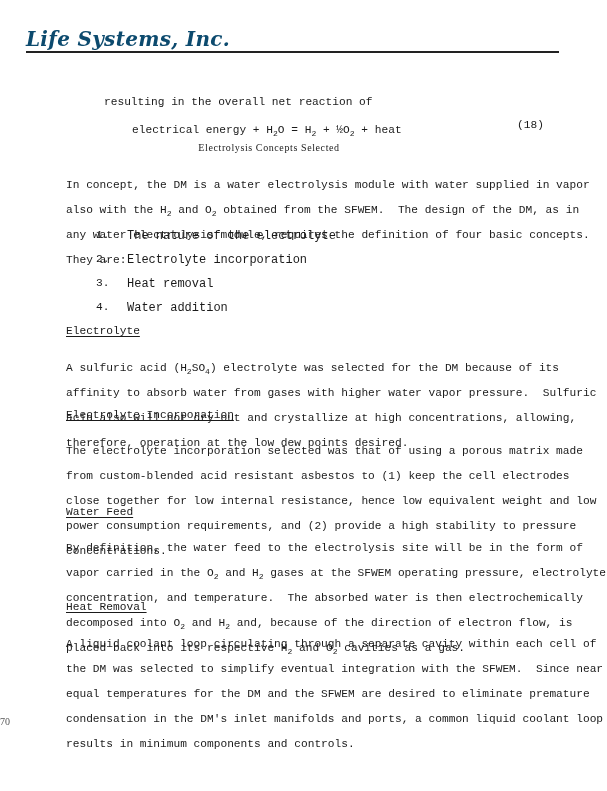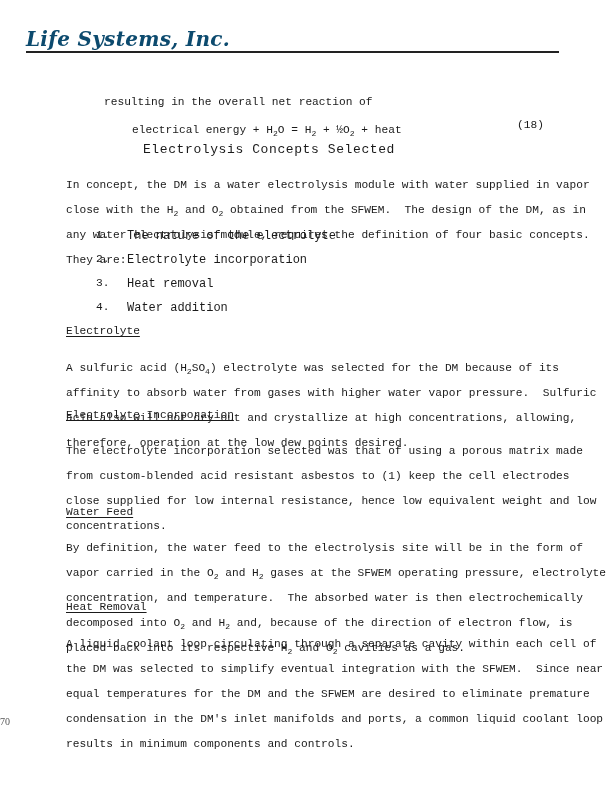--- a/index.html
+++ b/index.html
@@ -3,22 +3,22 @@
 <meta charset="utf-8">
 <style>
   html, body { margin: 0; padding: 0; background: #ffffff; }
   body { width: 607px; height: 791px; position: relative; overflow: hidden;
          font-family: "Liberation Mono", "DejaVu Sans Mono", monospace; color: #1a1a1a; }
   .logo { position: absolute; left: 26px; top: 27px; font-family: "DejaVu Serif", serif;
           font-style: italic; font-weight: bold; font-size: 20px; letter-spacing: 0.3px; color: #0c4a6e; }
   .rule { position: absolute; left: 26px; top: 51px; width: 533px; height: 2px; background: #222; }
   .line { position: absolute; left: 66px; font-size: 11.2px; white-space: pre; line-height: 13px; margin-left: 38px; }
   .para { position: absolute; left: 66px; width: 500px; font-size: 11.2px; line-height: 12.4px; white-space: pre; }
-  .center { position: absolute; left: 0; width: 538px; text-align: center; font-size: 13px;
-            font-family: Liberation Mono, monospace; letter-spacing: 0.6px; }
+  .center { position: absolute; left: 0; width: 538px; text-align: center; font-size: 10px;
+            font-family: Liberation Serif, serif; letter-spacing: 0.6px; }
   .eq { position: absolute; left: 132px; font-size: 11.2px; white-space: pre; }
   .eqno { position: absolute; left: 517px; font-size: 11.2px; }
   .num { position: absolute; left: 96px; font-size: 11.2px; }
   .item { position: absolute; left: 127px; font-size: 12px; }
   .heading { position: absolute; left: 66px; font-size: 11.2px; text-decoration: underline; text-underline-offset: 2px; }
   sub { font-size: 8px; vertical-align: -3px; line-height: 0; }
   .pageno { position: absolute; left: 0; width: 534px; top: 716px; text-align: left;
             font-family: Liberation Serif, serif; font-size: 10px; color: #555; }
 </style>
 </head>
@@ -29,21 +29,21 @@
 
 <div class="line" style="top:96px">resulting in the overall net reaction of</div>
 
 <div class="eq" style="top:124px"><span>electrical energy + H</span><sub>2</sub><span>O = H</span><sub>2</sub><span> + ½O</span><sub>2</sub><span> + heat</span></div>
 <div class="eqno" style="top:119px">(18)</div>
 
 <div class="center" style="top:142px">Electrolysis Concepts Selected</div>
 
 <div class="para" style="top:167px">
 <div>In concept, the DM is a water electrolysis module with water supplied in vapor</div>
-<div><span>close with the H</span><sub>2</sub><span> and O</span><sub>2</sub><span> obtained from the SFWEM.  The design of the DM, as in</span></div>
+<div><span>also with the H</span><sub>2</sub><span> and O</span><sub>2</sub><span> obtained from the SFWEM.  The design of the DM, as in</span></div>
 <div>any water electrolysis module, requires the definition of four basic concepts.</div>
 <div>They are:</div>
 </div>
 
 <div>
   <div class="num" style="top:229px">1.</div>
   <div class="item" style="top:229px">The nature of the electrolyte</div>
   <div class="num" style="top:253px">2.</div>
   <div class="item" style="top:253px">Electrolyte incorporation</div>
   <div class="num" style="top:277px">3.</div>
@@ -57,21 +57,22 @@
 <div><span>A sulfuric acid (H</span><sub>2</sub><span>SO</span><sub>4</sub><span>) electrolyte was selected for the DM because of its</span></div>
 <div>affinity to absorb water from gases with higher water vapor pressure.  Sulfuric</div>
 <div>acid also will not dry out and crystallize at high concentrations, allowing,</div>
 <div>therefore, operation at the low dew points desired.</div>
 </div>
 
 <div class="heading" style="top:409px">Electrolyte Incorporation</div>
 <div class="para" style="top:433px">
 <div>The electrolyte incorporation selected was that of using a porous matrix made</div>
 <div>from custom-blended acid resistant asbestos to (1) keep the cell electrodes</div>
-<div>close supplied for low internal resistance, hence low equivalent weight and low</div>
+<div>close together for low internal resistance, hence low equivalent weight and low</div>
+<div>power consumption requirements, and (2) provide a high stability to pressure</div>
 <div>concentrations.</div>
 </div>
 
 <div class="heading" style="top:506px">Water Feed</div>
 <div class="para" style="top:530px">
 <div>By definition, the water feed to the electrolysis site will be in the form of</div>
 <div><span>vapor carried in the O</span><sub>2</sub><span> and H</span><sub>2</sub><span> gases at the SFWEM operating pressure, electrolyte</span></div>
 <div>concentration, and temperature.  The absorbed water is then electrochemically</div>
 <div><span>decomposed into O</span><sub>2</sub><span> and H</span><sub>2</sub><span> and, because of the direction of electron flow, is</span></div>
 <div><span>placed back into its respective H</span><sub>2</sub><span> and O</span><sub>2</sub><span> cavities as a gas.</span></div>

